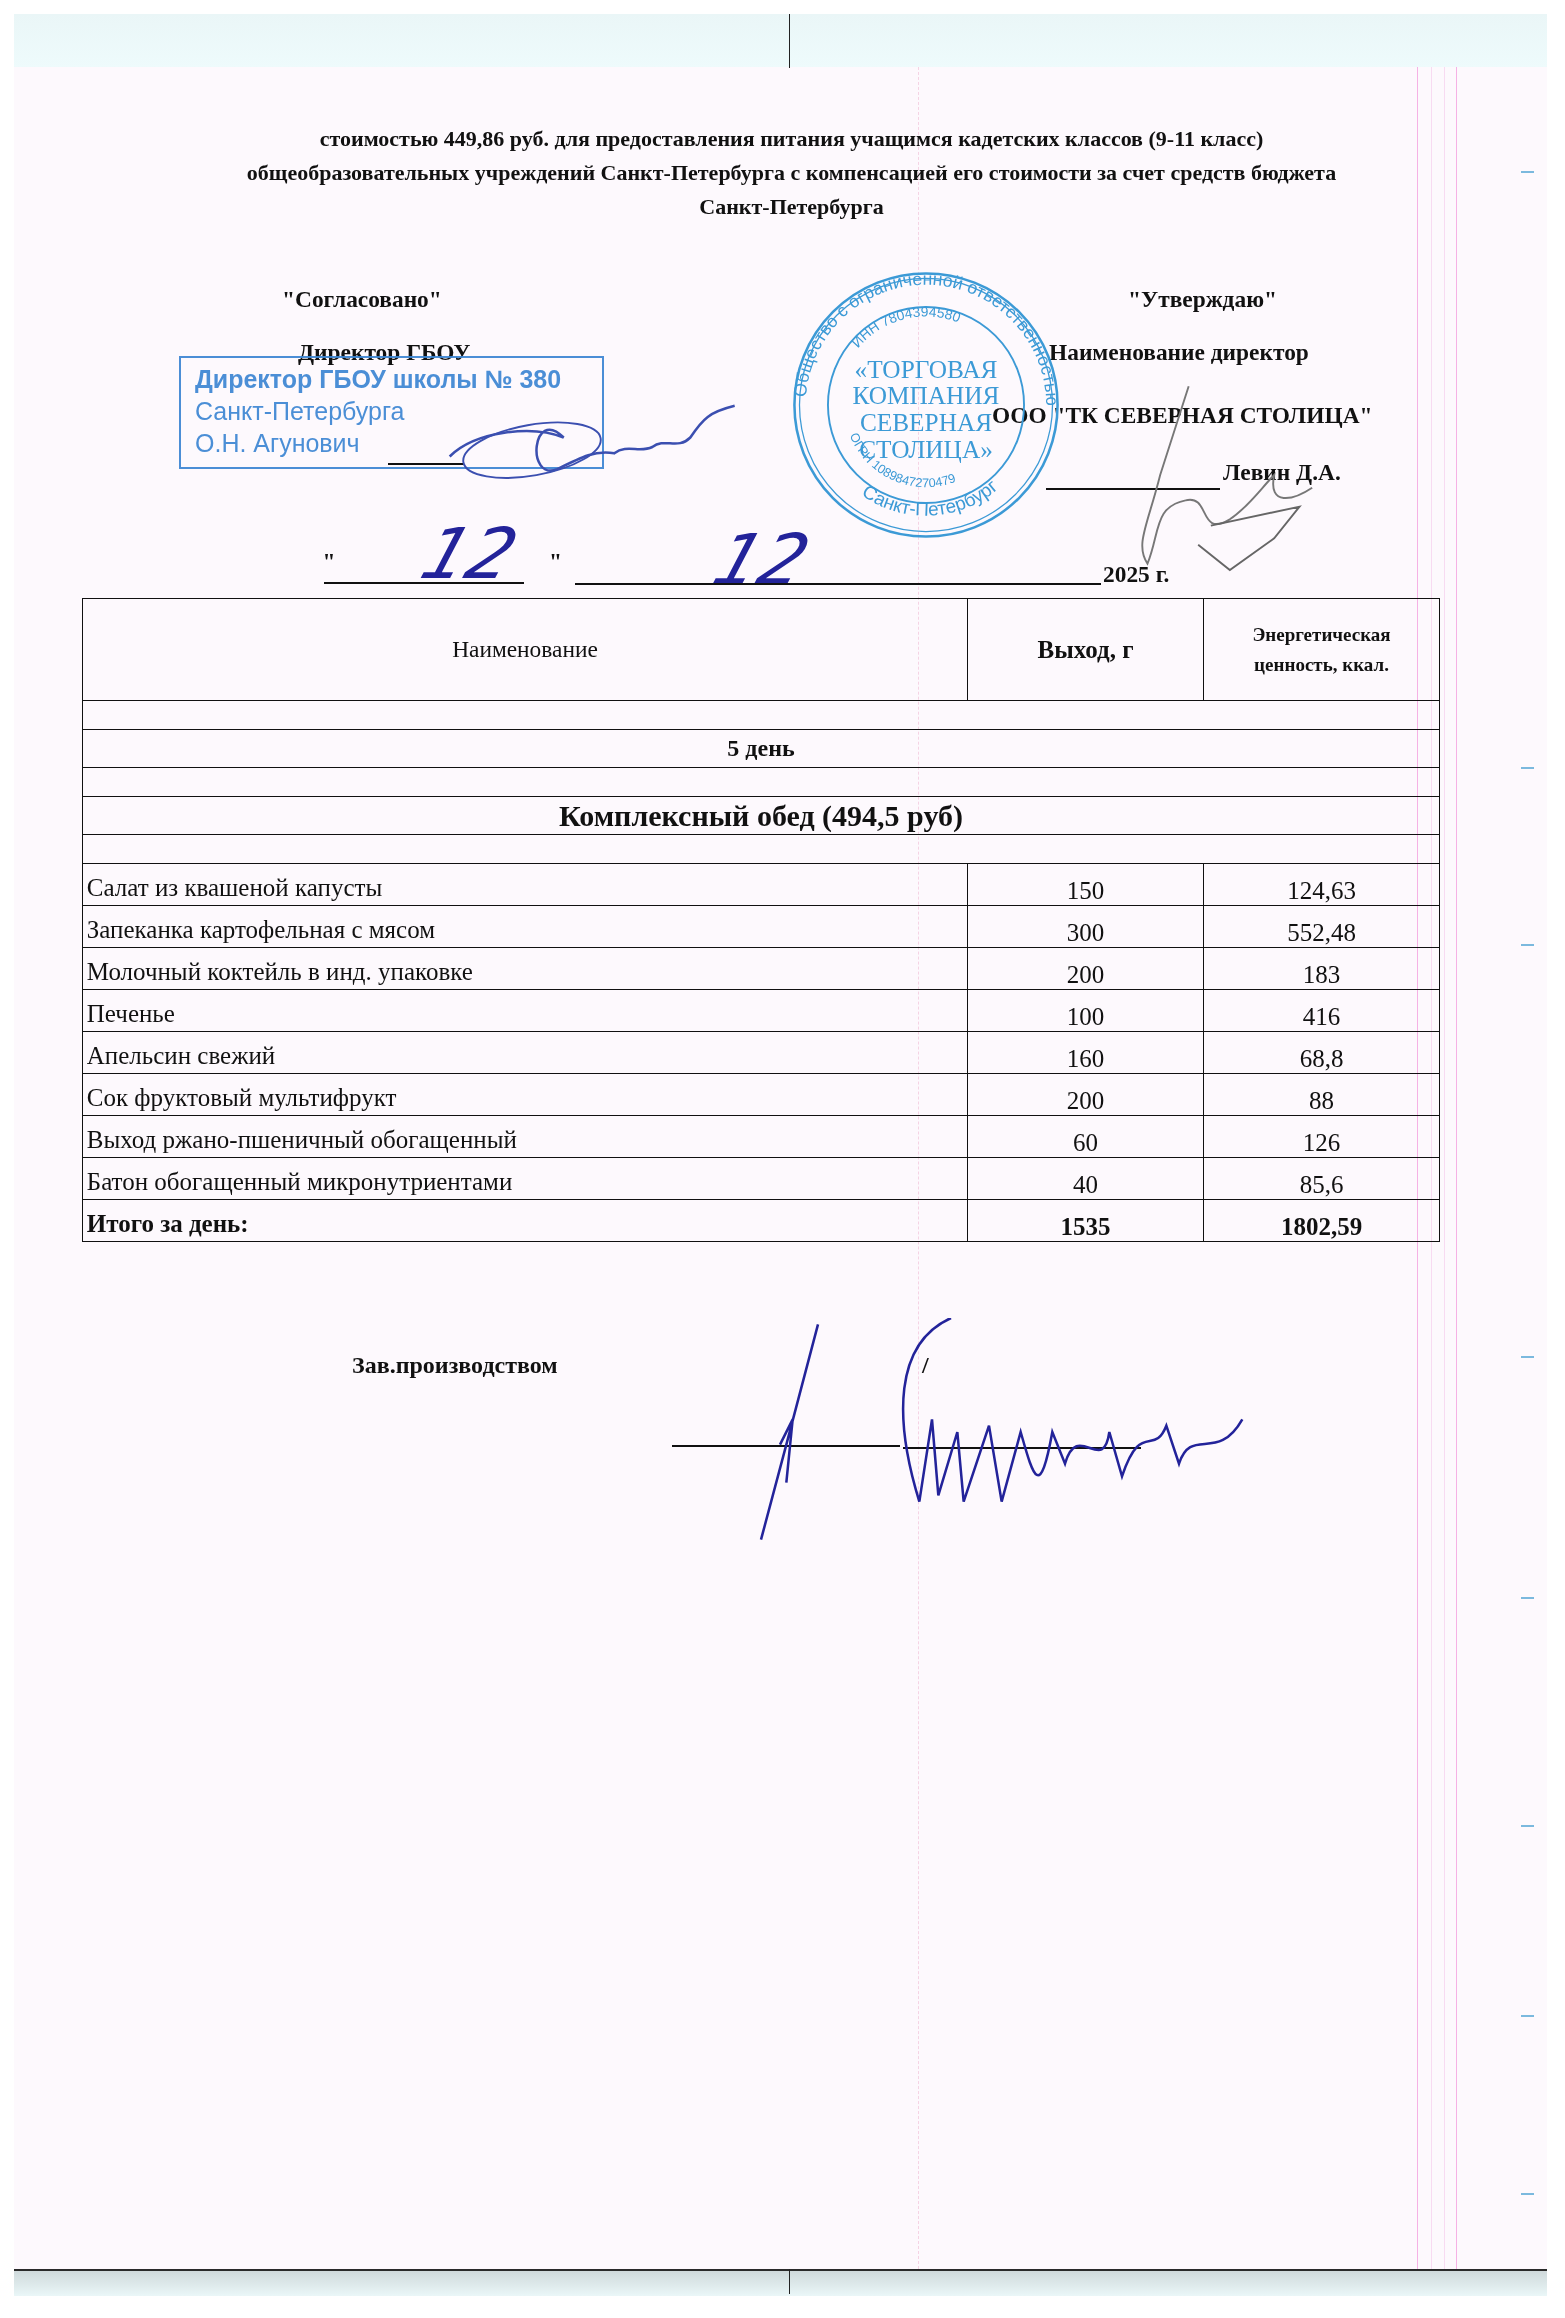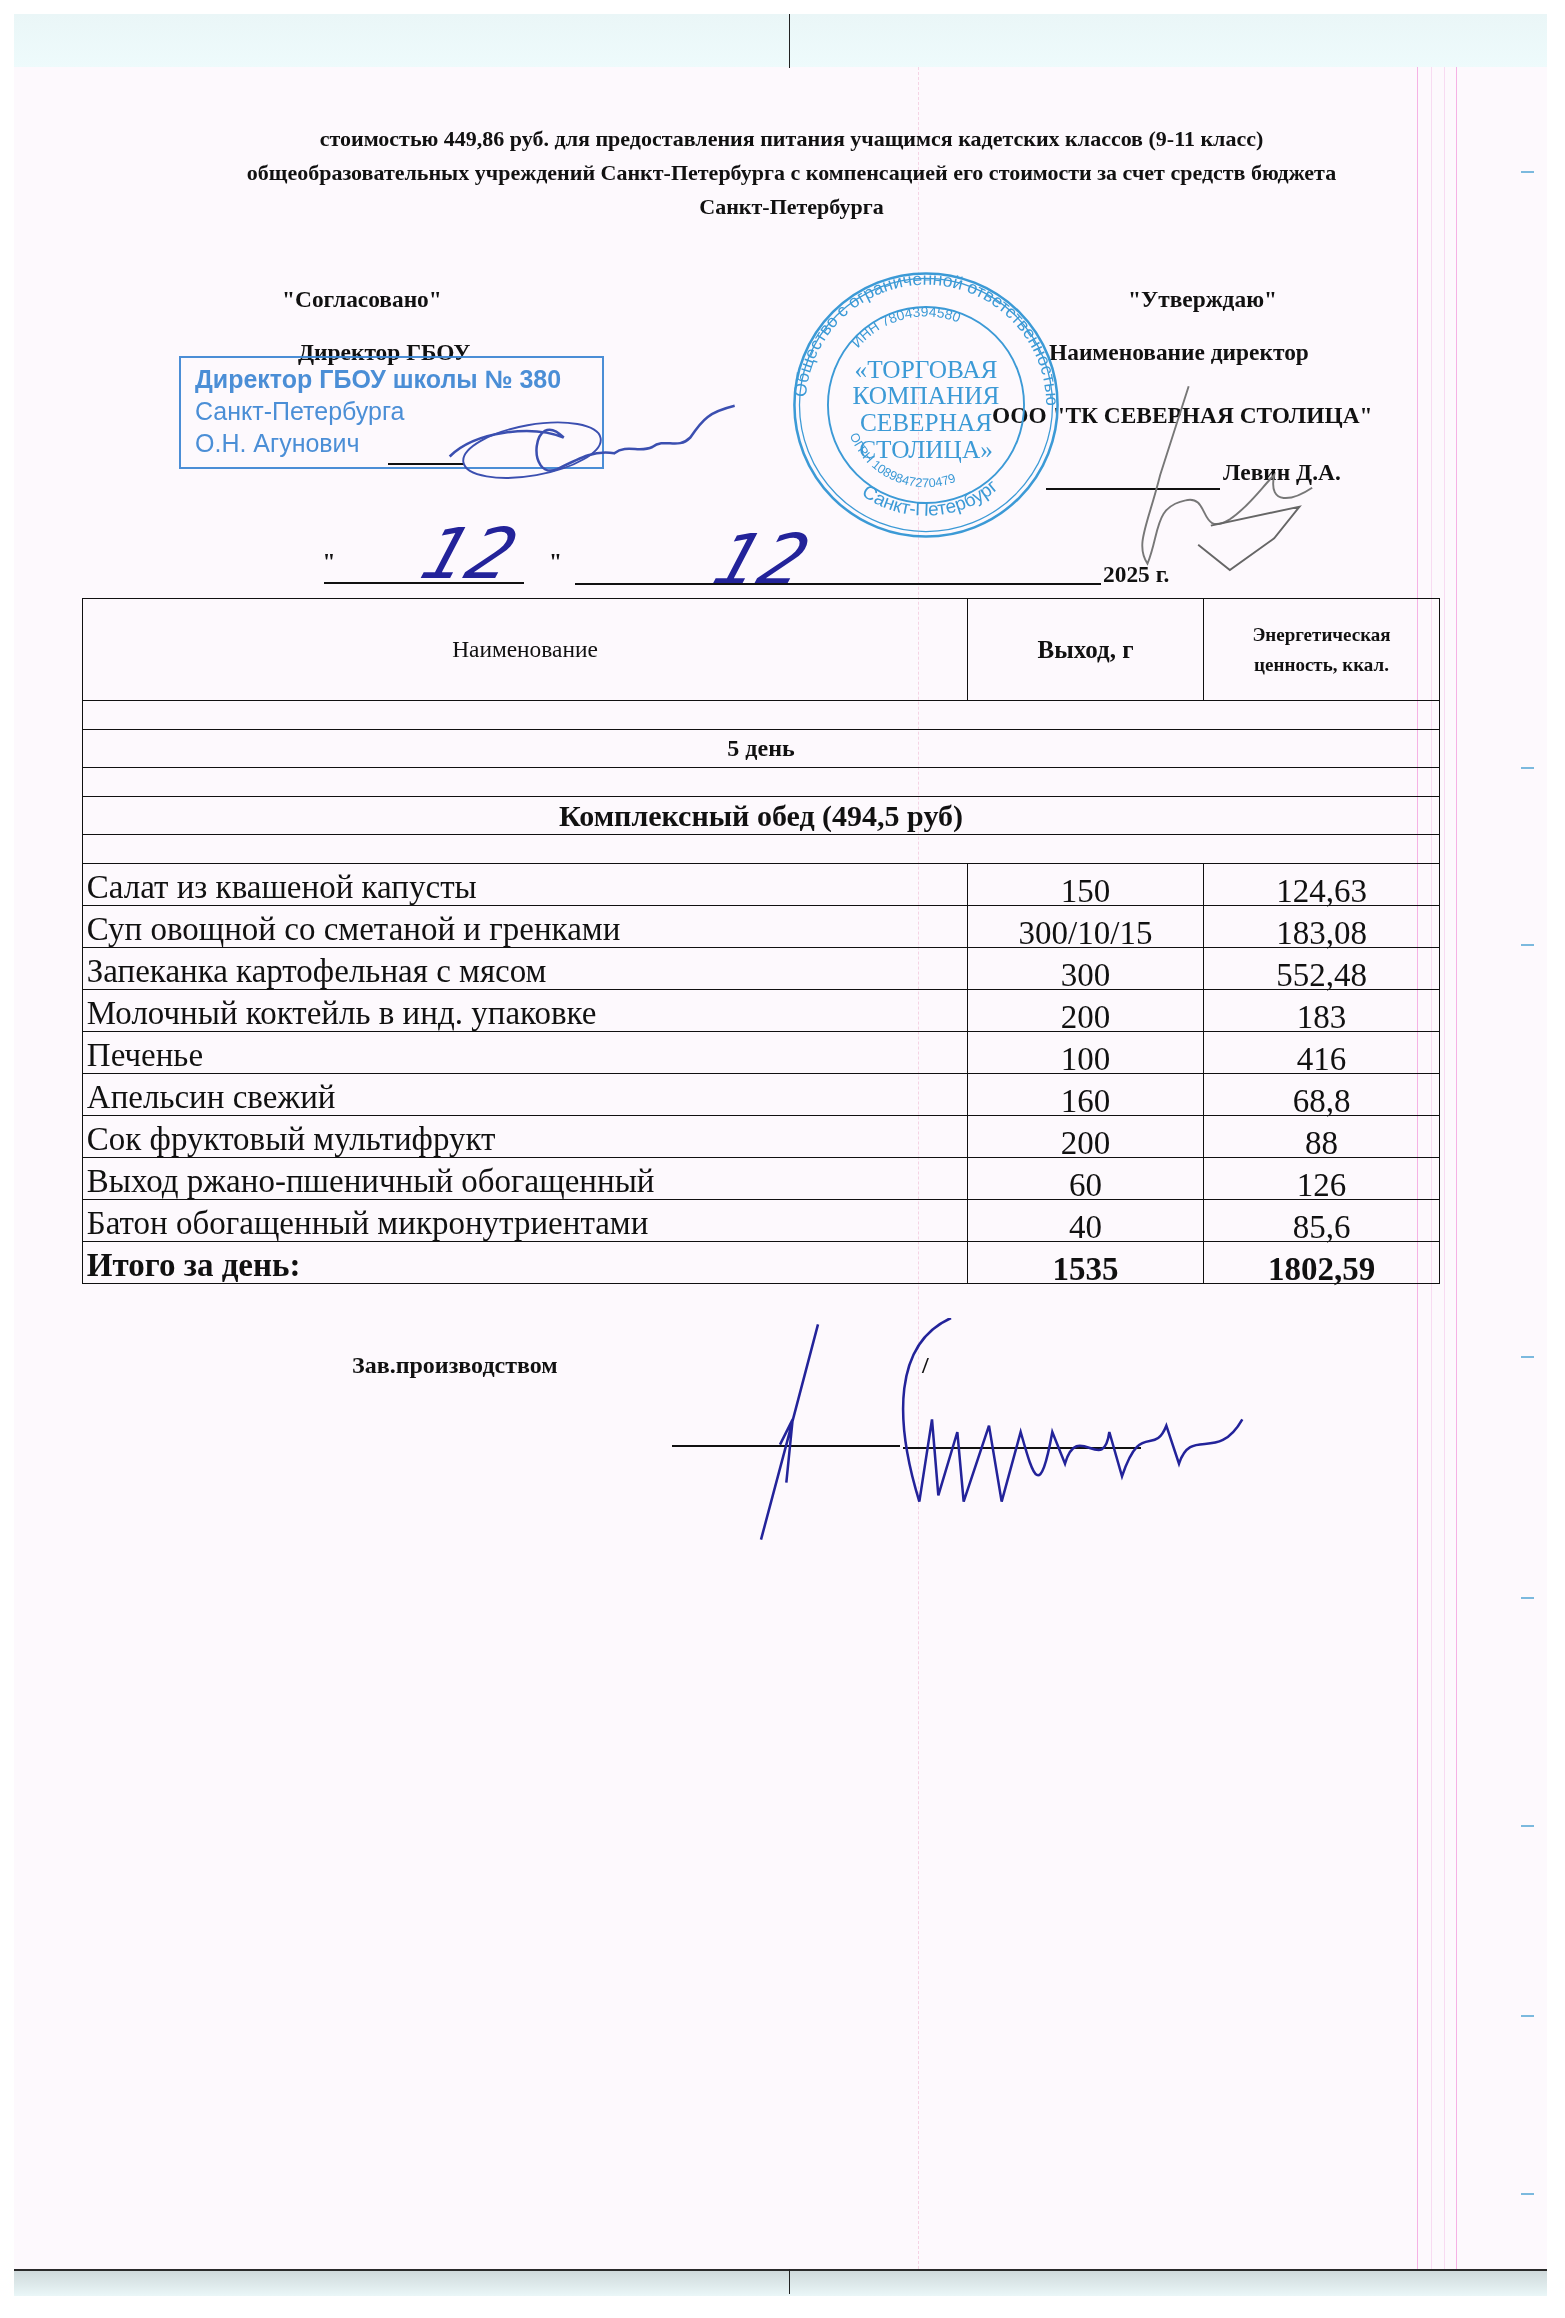--- a/index.html
+++ b/index.html
@@ -56,21 +56,21 @@
   }
   table.menu td { border: 1.9px solid #111; padding: 0 3.8px; }
   .col1 { width: 885px; } .col2 { width: 236px; } .col3 { width: 236px; }
   .hdr td { height: 101px; text-align: center; vertical-align: middle; }
   .hdr .h1 { font-size: 23.4px; }
   .hdr .h2 { font-size: 25px; font-weight: bold; }
   .hdr .h3 { font-size: 19px; font-weight: bold; line-height: 30px; }
   .blank td { height: 28px; }
   .sect td { height: 37px; text-align: center; font-weight: bold; font-size: 24px; }
   .sect.big td { height: 37px; font-size: 30px; }
-  .item td { height: 41px; font-size: 33px; vertical-align: bottom; padding-bottom: 0; margin-left: 16px; }
+  .item td { height: 41px; font-size: 25px; vertical-align: bottom; padding-bottom: 0; margin-left: 16px; }
   .item .n { text-align: left; line-height: 35px; }
   .item .v { text-align: center; line-height: 28px; }
   .total td { font-weight: bold; }
 
   .footer { position: absolute; left: 352px; top: 1352px; font-weight: bold; font-size: 24px; }
 </style>
 </head>
 <body>
 
 <div class="scan-top"></div>
@@ -187,25 +187,20 @@
         <td colspan="3"></td>
       </tr>
   </tbody>
     <tbody id="rows">
       <tr class="item">
         <td class="n">Салат из квашеной капусты</td>
         <td class="v">150</td>
         <td class="v">124,63</td>
       </tr>
       <tr class="item">
-        <td class="n">Суп овощной со сметаной и гренками</td>
-        <td class="v">300/10/15</td>
-        <td class="v">183,08</td>
-      </tr>
-      <tr class="item">
         <td class="n">Запеканка картофельная с мясом</td>
         <td class="v">300</td>
         <td class="v">552,48</td>
       </tr>
       <tr class="item">
         <td class="n">Молочный коктейль в инд. упаковке</td>
         <td class="v">200</td>
         <td class="v">183</td>
       </tr>
       <tr class="item">

